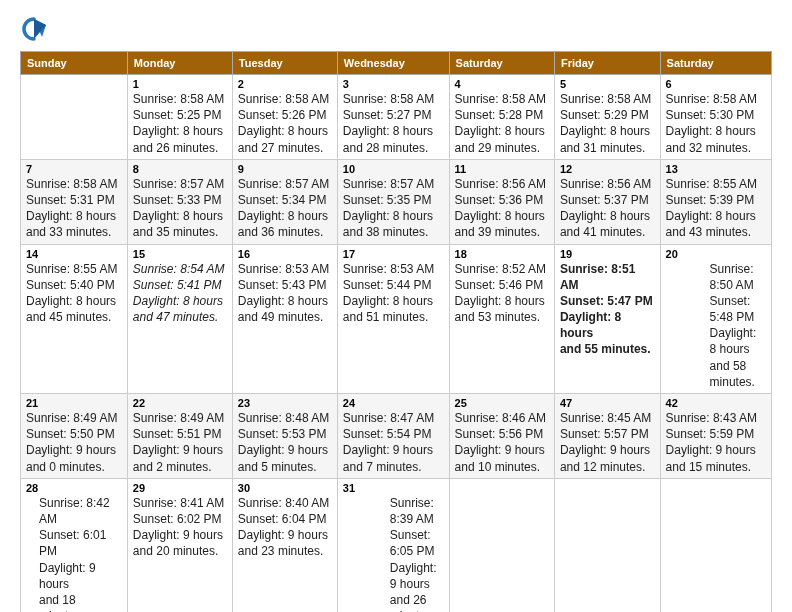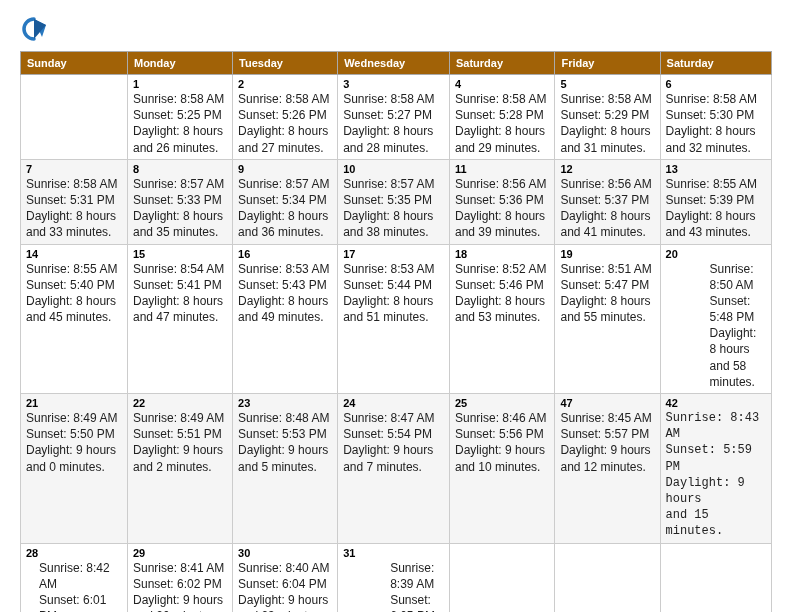--- a/index.html
+++ b/index.html
@@ -224,21 +224,21 @@
         <tr>
           <td>
             <span class="day-num">14</span>
             <div class="day-info" style="white-space: pre-line;">Sunrise: 8:55 AM
 Sunset: 5:40 PM
 Daylight: 8 hours
 and 45 minutes.</div>
           </td>
           <td>
             <span class="day-num">15</span>
-            <div class="day-info" style="white-space: pre-line;">Sunrise: 8:54 AM
+            <div class="day-info" style="white-space: pre-line; font-style: italic;">Sunrise: 8:54 AM
 Sunset: 5:41 PM
 Daylight: 8 hours
 and 47 minutes.</div>
           </td>
           <td>
             <span class="day-num">16</span>
             <div class="day-info" style="white-space: pre-line;">Sunrise: 8:53 AM
 Sunset: 5:43 PM
 Daylight: 8 hours
 and 49 minutes.</div>
@@ -252,21 +252,21 @@
           </td>
           <td>
             <span class="day-num">18</span>
             <div class="day-info" style="white-space: pre-line;">Sunrise: 8:52 AM
 Sunset: 5:46 PM
 Daylight: 8 hours
 and 53 minutes.</div>
           </td>
           <td>
             <span class="day-num">19</span>
-            <div class="day-info" style="white-space: pre-line;">Sunrise: 8:51 AM
+            <div class="day-info" style="white-space: pre-line; font-weight: bold;">Sunrise: 8:51 AM
 Sunset: 5:47 PM
 Daylight: 8 hours
 and 55 minutes.</div>
           </td>
           <td>
             <span class="day-num">20</span>
             <div class="day-info" style="white-space: pre-line; margin-left: 44px;">Sunrise: 8:50 AM
 Sunset: 5:48 PM
 Daylight: 8 hours
 and 58 minutes.</div>
@@ -310,21 +310,21 @@
           </td>
           <td>
             <span class="day-num">47</span>
             <div class="day-info" style="white-space: pre-line;">Sunrise: 8:45 AM
 Sunset: 5:57 PM
 Daylight: 9 hours
 and 12 minutes.</div>
           </td>
           <td>
             <span class="day-num">42</span>
-            <div class="day-info" style="white-space: pre-line; font-family: Liberation Mono, monospace;">Sunrise: 8:43 AM
+            <div class="day-info" style="white-space: pre-line;">Sunrise: 8:43 AM
 Sunset: 5:59 PM
 Daylight: 9 hours
 and 15 minutes.</div>
           </td>
         </tr>
         <tr>
           <td>
             <span class="day-num">28</span>
             <div class="day-info" style="white-space: pre-line; margin-left: 13px;">Sunrise: 8:42 AM
 Sunset: 6:01 PM

